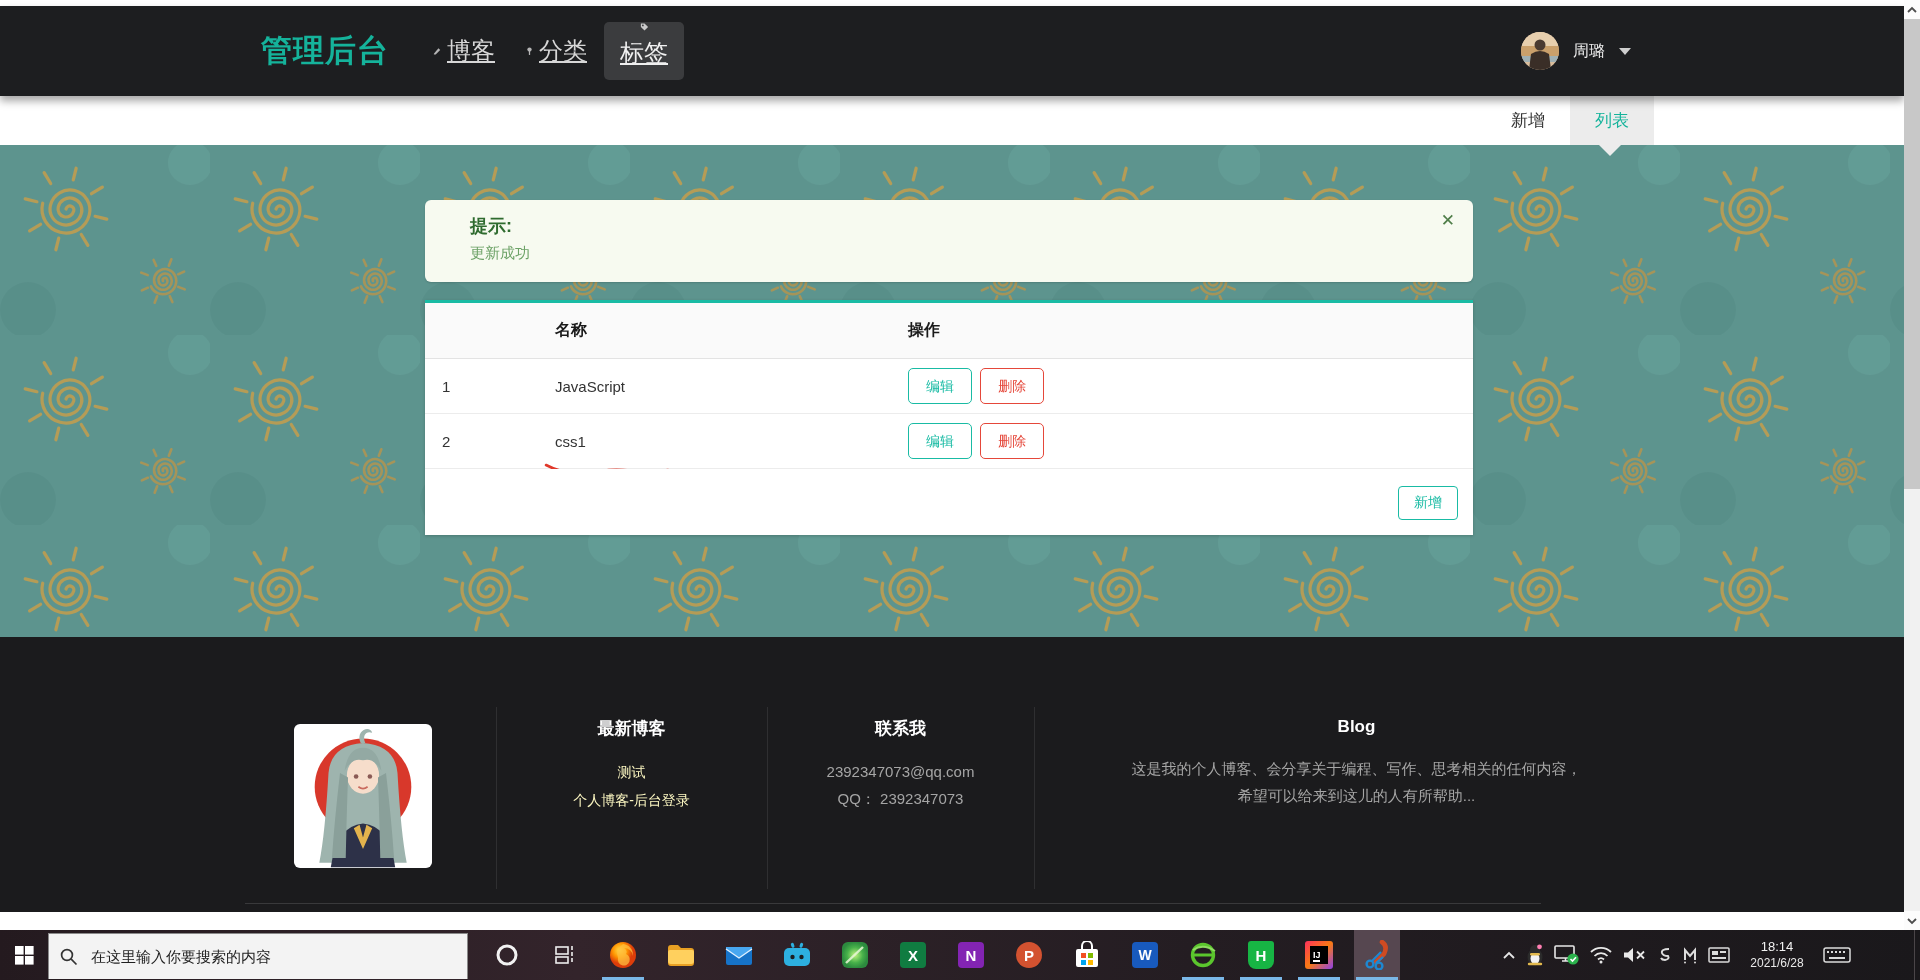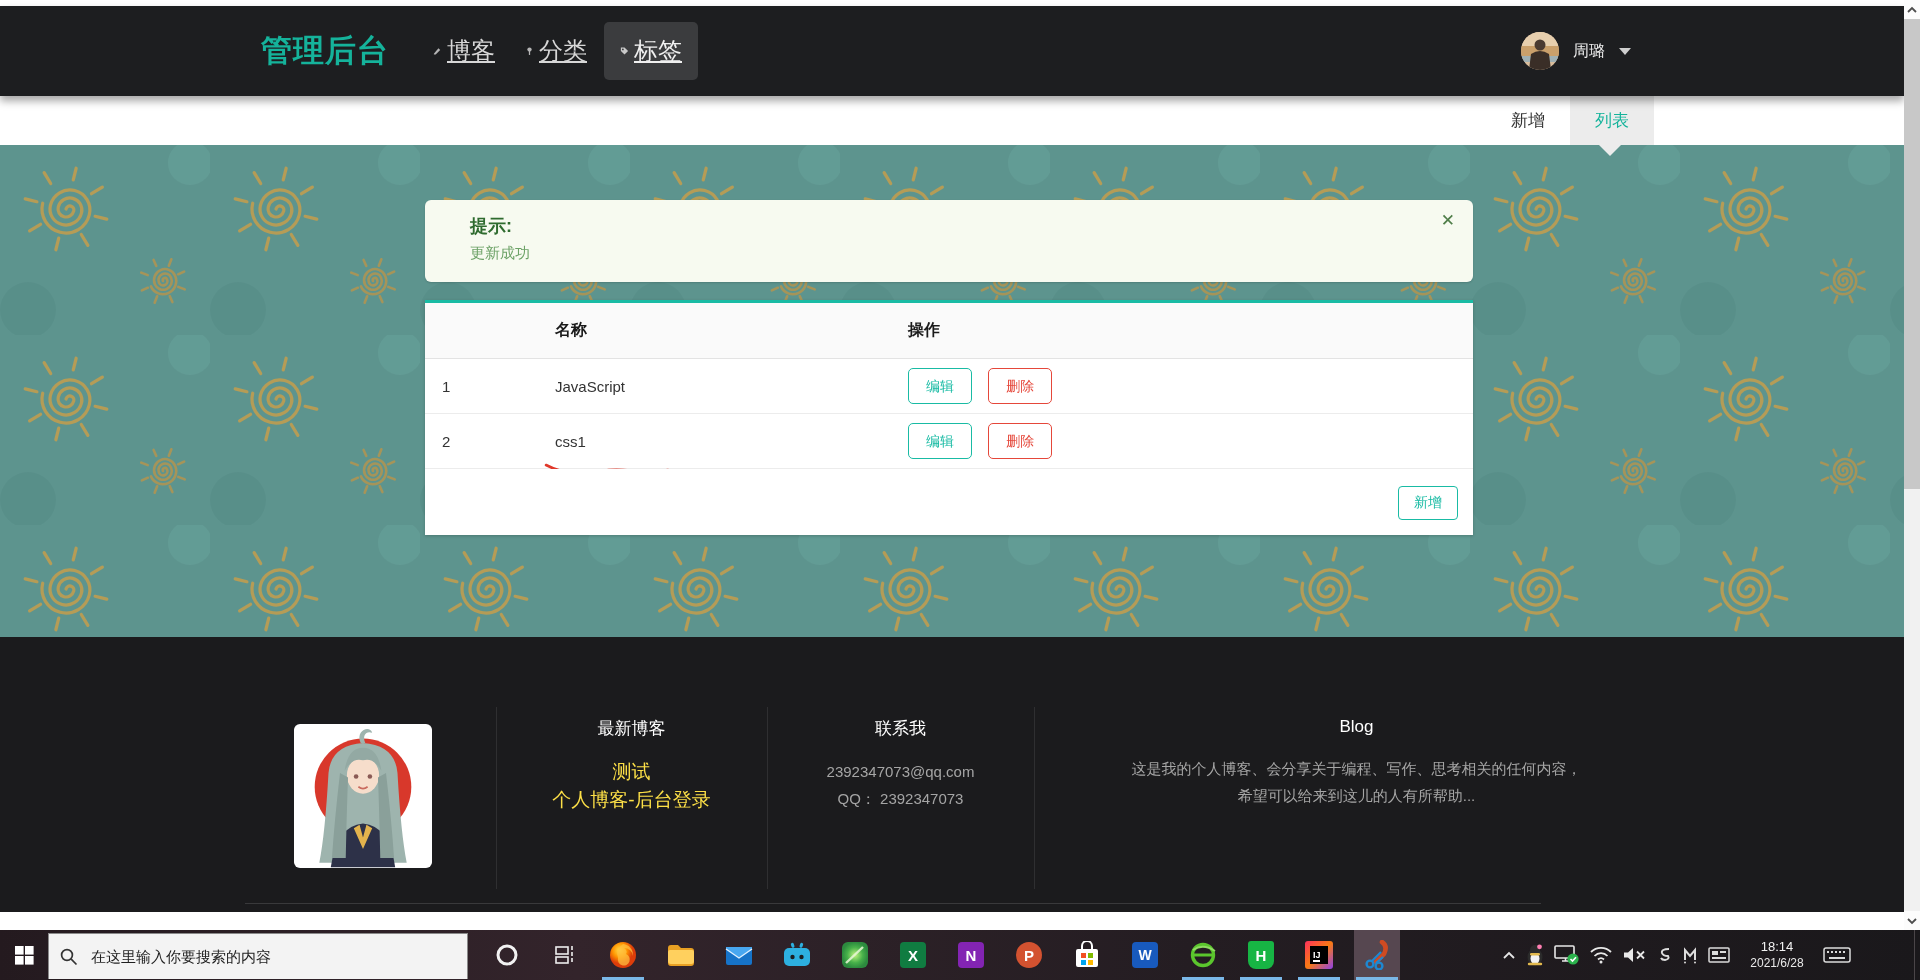--- a/index.html
+++ b/index.html
@@ -8,21 +8,21 @@
 
   
   #navbar{position:absolute;left:0;top:6px;width:1904px;height:90px;background:#1d1e20;
           box-shadow:0 5px 8px rgba(0,0,0,.35);z-index:5;}
   .brand{position:absolute;left:261px;top:0;height:90px;line-height:90px;font-size:31px;
          font-weight:bold;color:#15b39b;letter-spacing:1px;}
   .nav-item{position:absolute;top:0;height:90px;display:flex;align-items:center;gap:5px;
             color:#d7d7d7;font-size:24px;cursor:pointer;text-decoration:underline;}
   .nav-item .mini{width:9px;height:10px;opacity:.85;}
   #nav-blog{left:433px;} #nav-cat{left:525px;}
-  #nav-tag{left:604px;top:16px;height:58px;padding:0 16px;background:#3b3c3e;border-radius:5px;color:#f0f0f0;}
+  #nav-tag{left:604px;top:16px;height:58px;padding:0 16px;background:#3b3c3e;border-radius:5px;color:#f0f0f0;flex-direction:column;}
   .user{position:absolute;left:1521px;top:0;height:90px;display:flex;align-items:center;gap:14px;cursor:pointer;}
   .user .photo{width:38px;height:38px;border-radius:50%;overflow:hidden;flex:0 0 auto;}
   .user .uname{color:#ececec;font-size:16px;}
   .caret{width:0;height:0;border-left:6px solid transparent;border-right:6px solid transparent;
          border-top:7px solid #cfcfcf;}
 
   
   #subnav{position:absolute;left:0;top:96px;width:1904px;height:49px;background:#fff;z-index:4;}
   .tab{position:absolute;top:0;height:49px;line-height:49px;text-align:center;font-size:17px;color:#333;cursor:pointer;}
   #tab-add{left:1492px;width:72px;}
@@ -45,33 +45,33 @@
   #card{position:absolute;left:425px;top:155px;width:1048px;background:#fff;border-top:3px solid #19bba4;
         box-shadow:0 1px 3px rgba(0,0,0,.2);}
   .t-row{display:grid;grid-template-columns:130px 353px 1fr;align-items:center;height:54px;font-size:15px;color:#333;}
   .t-head{height:55px;background:#fafafa;border-bottom:1px solid #e3e3e3;font-weight:bold;font-size:16px;color:#1a1a1a;}
   .t-body .t-row{border-bottom:1px solid #ececec;background:#fff;}
   .cell-idx{padding-left:17px;}
   .cell-name{position:relative;}
   .btn{display:inline-block;box-sizing:border-box;height:36px;line-height:34px;padding:0 17px;border-radius:5px;
        font-size:14px;background:#fff;cursor:pointer;text-align:center;}
   .btn-edit{border:1px solid #19bba4;color:#19bba4;}
-  .btn-del{border:1px solid #e5473a;color:#e5473a;margin-left:12px;}
+  .btn-del{border:1px solid #e5473a;color:#e5473a;margin-left:4px;}
   .t-foot{height:66px;background:#fff;position:relative;}
   .btn-add{position:absolute;right:15px;top:17px;height:32px;line-height:30px;padding:0 15px;
            border:1px solid #19bba4;color:#19bba4;border-radius:4px;font-size:14px;background:#fff;cursor:pointer;}
   .scribble{position:absolute;left:-12px;top:28px;pointer-events:none;}
 
   
   #sfooter{position:absolute;left:0;top:637px;width:1904px;height:275px;background:#1b1b1d;color:#999;}
   .avcard{position:absolute;left:294px;top:87px;width:138px;height:144px;background:#fff;border-radius:6px;overflow:hidden;}
   .vdiv{position:absolute;top:70px;width:1px;height:182px;background:#2f2f31;}
   .fcol{position:absolute;top:80px;text-align:center;}
-  .fcol h3{margin:0 0 18px 0;font-size:17px;font-weight:normal;color:#fff;}
-  .fcol .fl{font-size:19px;color:#fde047;line-height:28px;cursor:pointer;}
+  .fcol h3{margin:0 0 18px 0;font-size:17px;font-weight:bold;color:#fff;}
+  .fcol .fl{font-size:14px;color:#fef9c3;line-height:28px;cursor:pointer;}
   .fcol .ft{font-size:15px;color:#a5a5a5;line-height:27px;}
   .hdiv{position:absolute;left:245px;top:266px;width:1296px;height:1px;background:#39393b;}
 
   
   #taskbar{position:absolute;left:0;top:930px;width:1920px;height:50px;
            background:linear-gradient(90deg,#241a1f 0%,#33242b 30%,#241d22 62%,#1a181b 100%);
            display:flex;align-items:center;z-index:10;}
   .tb-start{width:48px;height:50px;display:flex;align-items:center;justify-content:center;cursor:pointer;}
   .tb-search{width:420px;height:46px;margin-top:2px;background:#f3f3f3;border:1px solid #8a8a8a;border-bottom:none;
              display:flex;align-items:center;gap:10px;padding-left:10px;box-sizing:border-box;}

